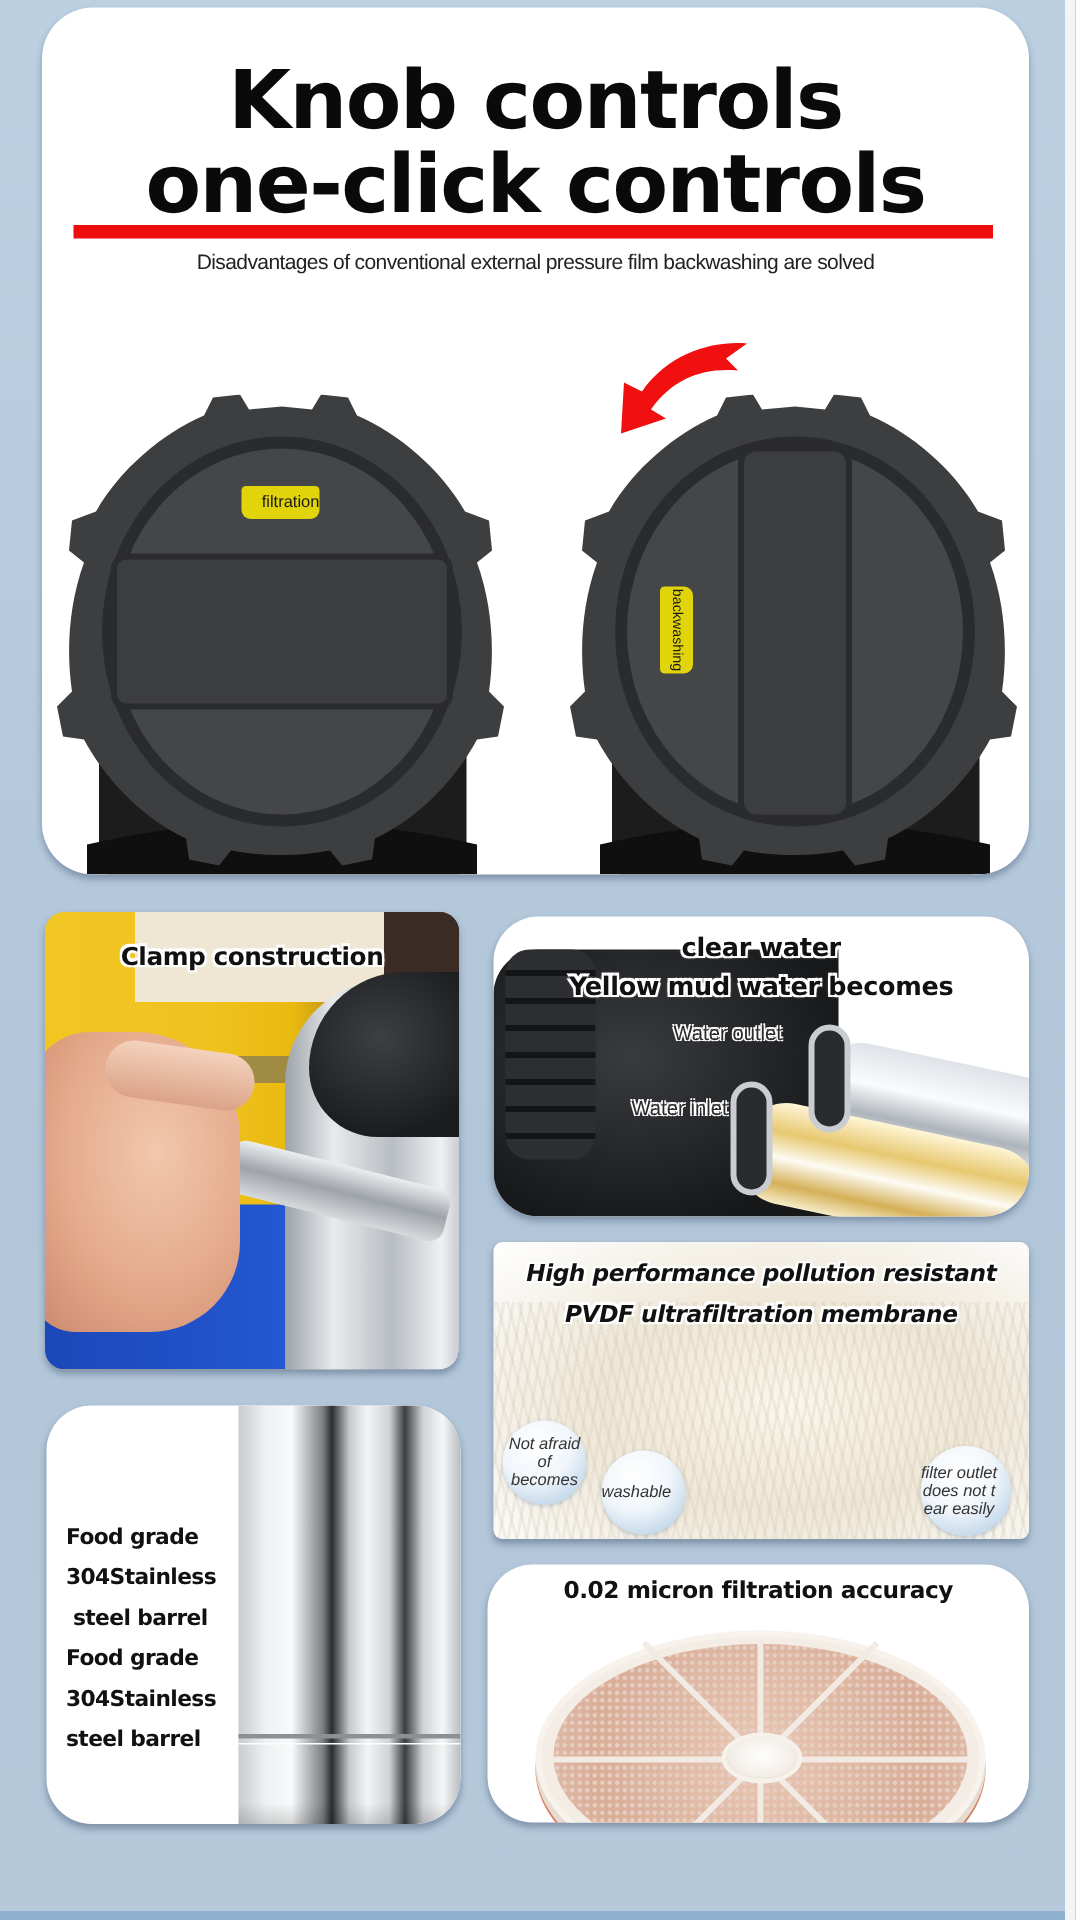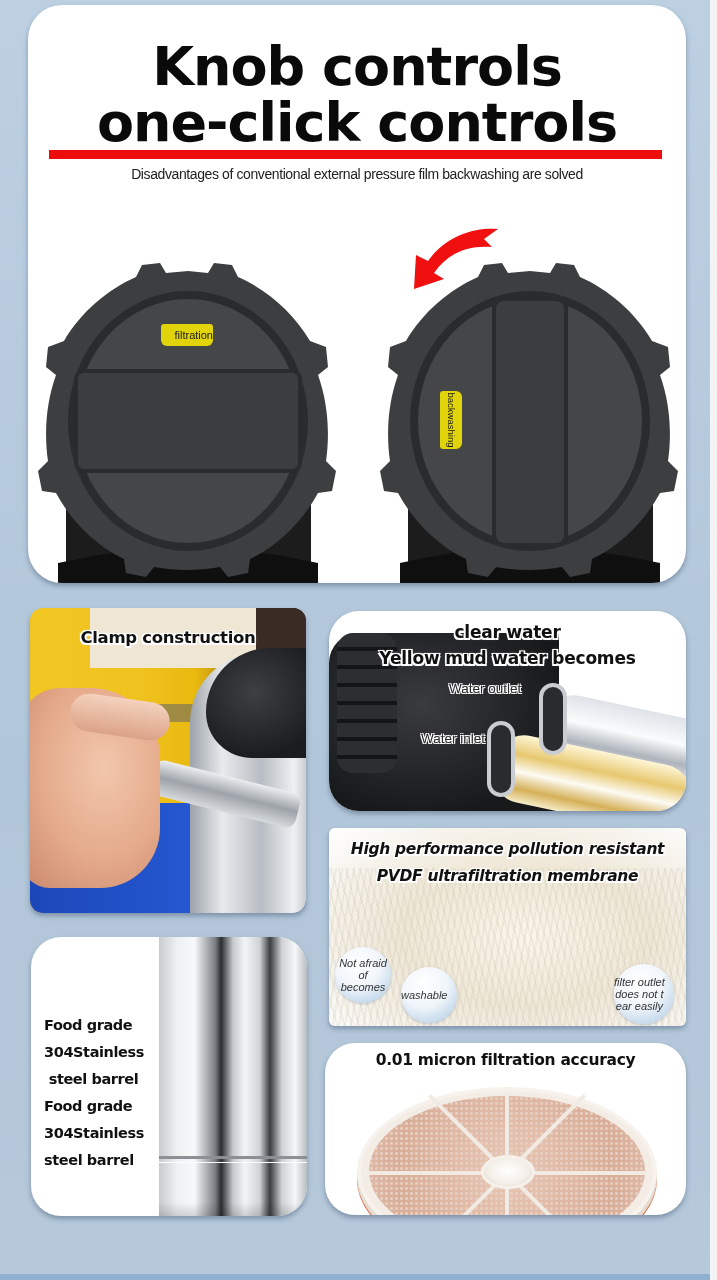--- a/index.html
+++ b/index.html
@@ -262,18 +262,18 @@
     <div class="inner"></div>
     <div class="spoke" style="transform:rotate(0deg)"></div>
     <div class="spoke" style="transform:rotate(45deg);width:110px"></div>
     <div class="spoke" style="transform:rotate(90deg);width:80px"></div>
     <div class="spoke" style="transform:rotate(135deg);width:110px"></div>
     <div class="spoke" style="transform:rotate(180deg)"></div>
     <div class="spoke" style="transform:rotate(225deg);width:110px"></div>
     <div class="spoke" style="transform:rotate(270deg);width:80px"></div>
     <div class="spoke" style="transform:rotate(315deg);width:110px"></div>
     <div class="hub"></div>
-    <div class="overlay-title">0.01 micron filtration accuracy</div>
+    <div class="overlay-title">0.02 micron filtration accuracy</div>
   </div>
 </div>
 
 <div class="right-strip"></div>
 <div class="bottom-strip"></div>
 
 </body></html>

